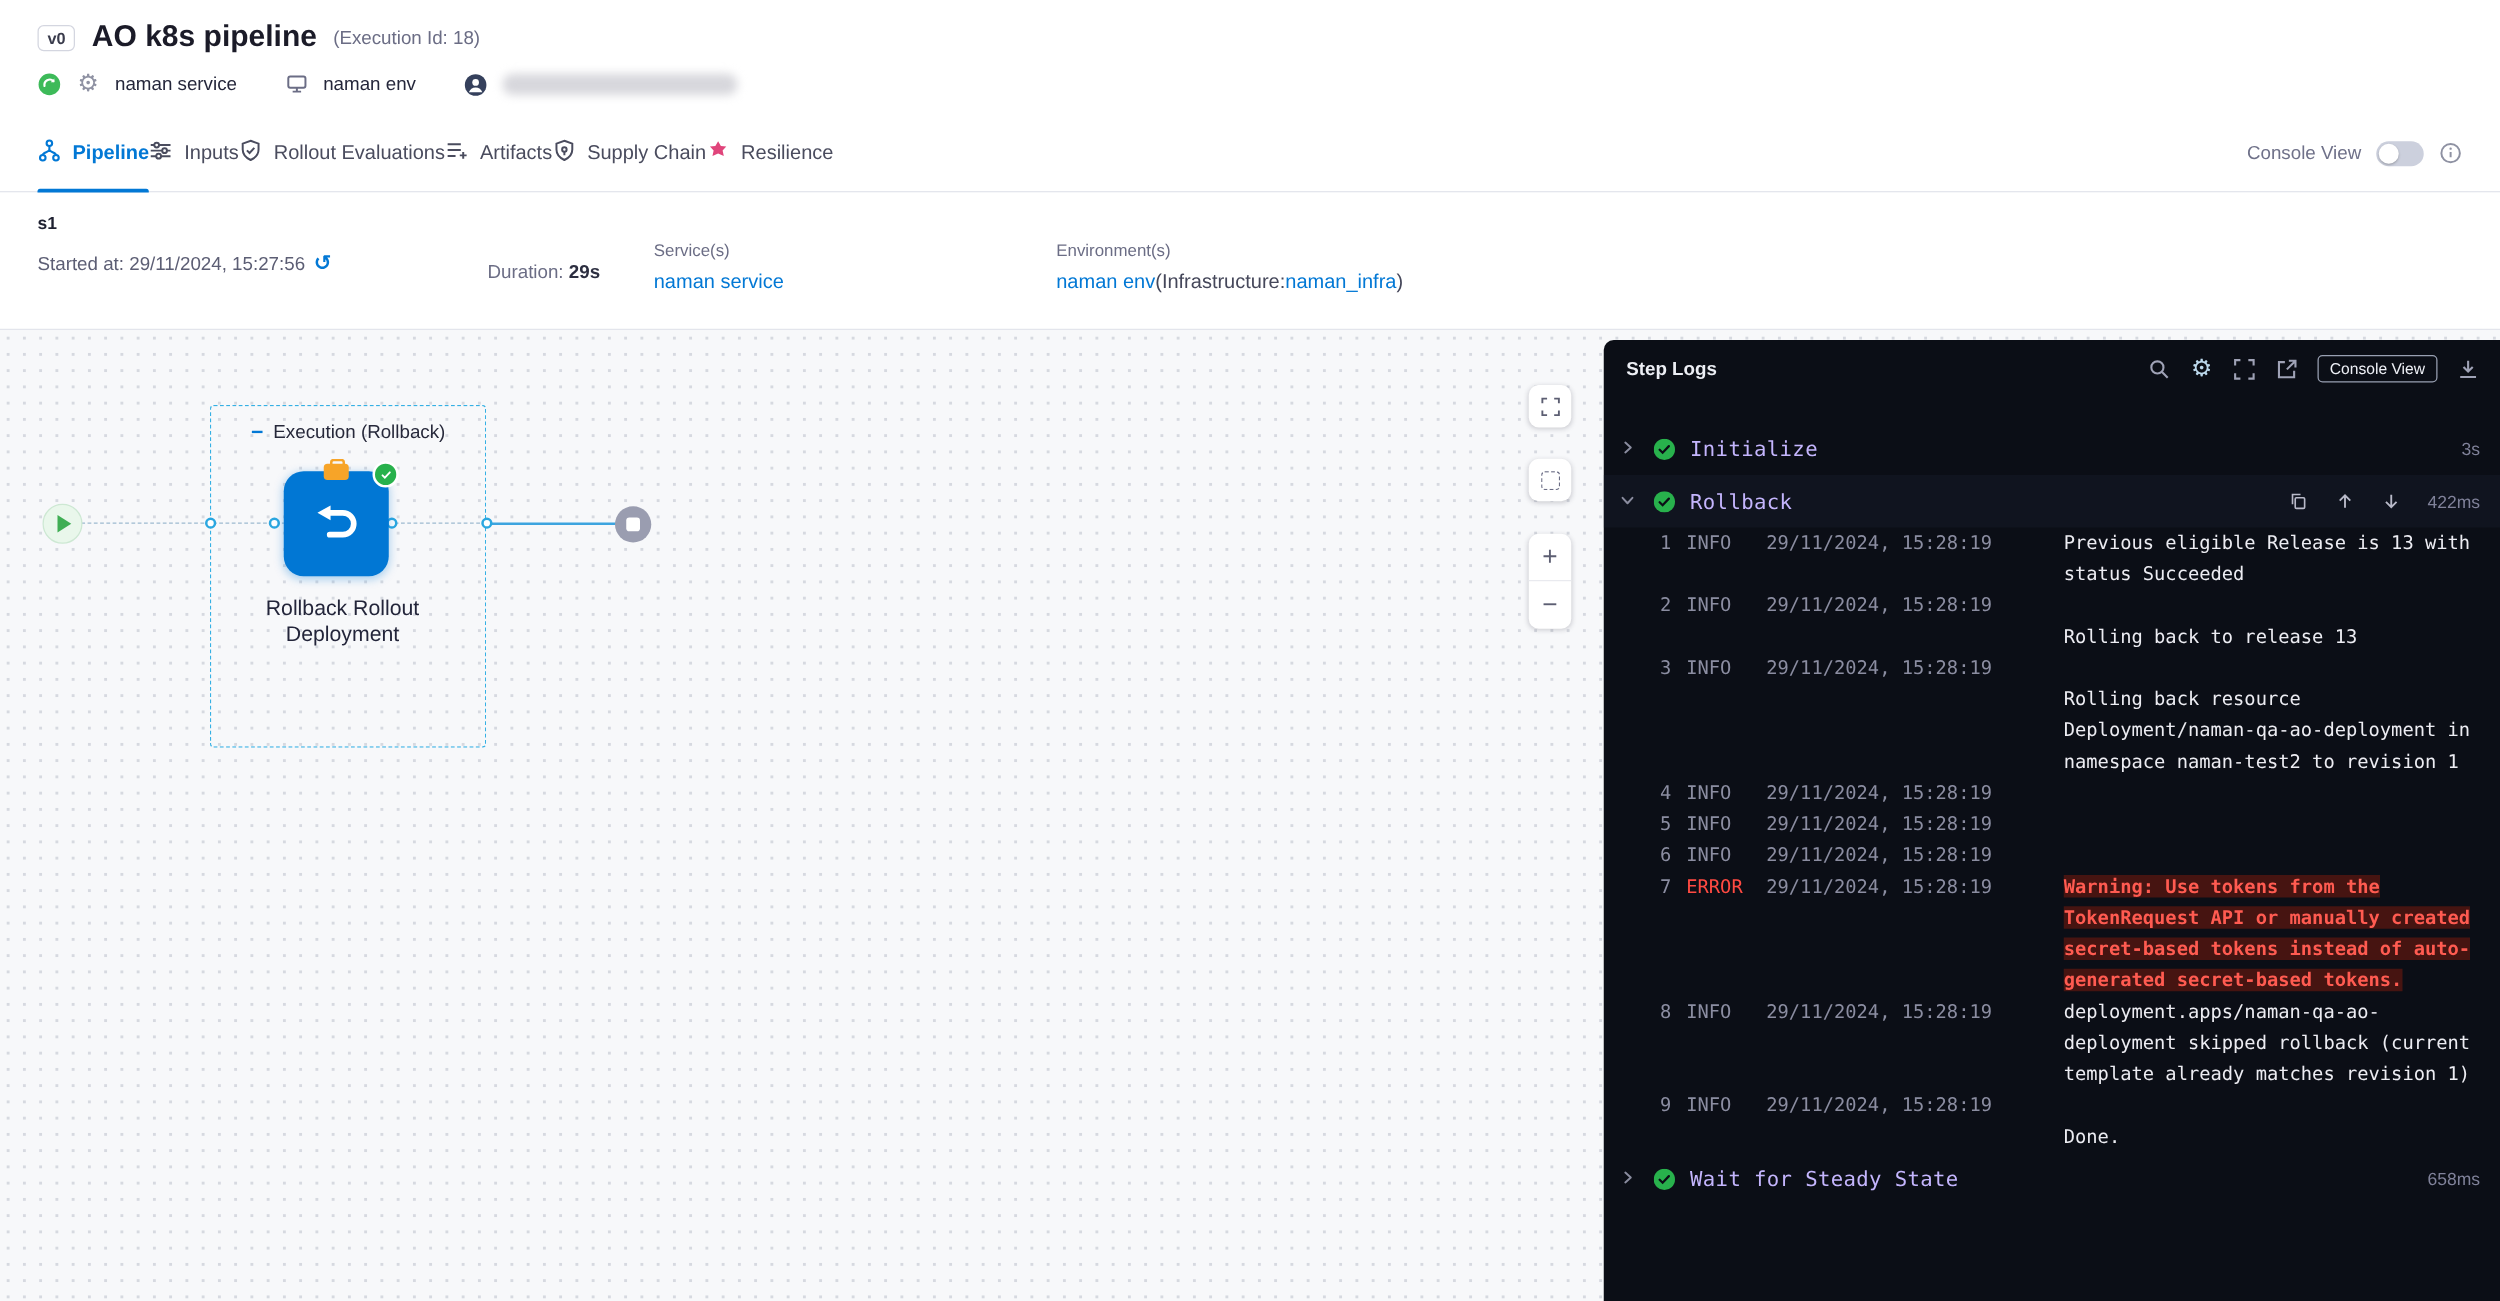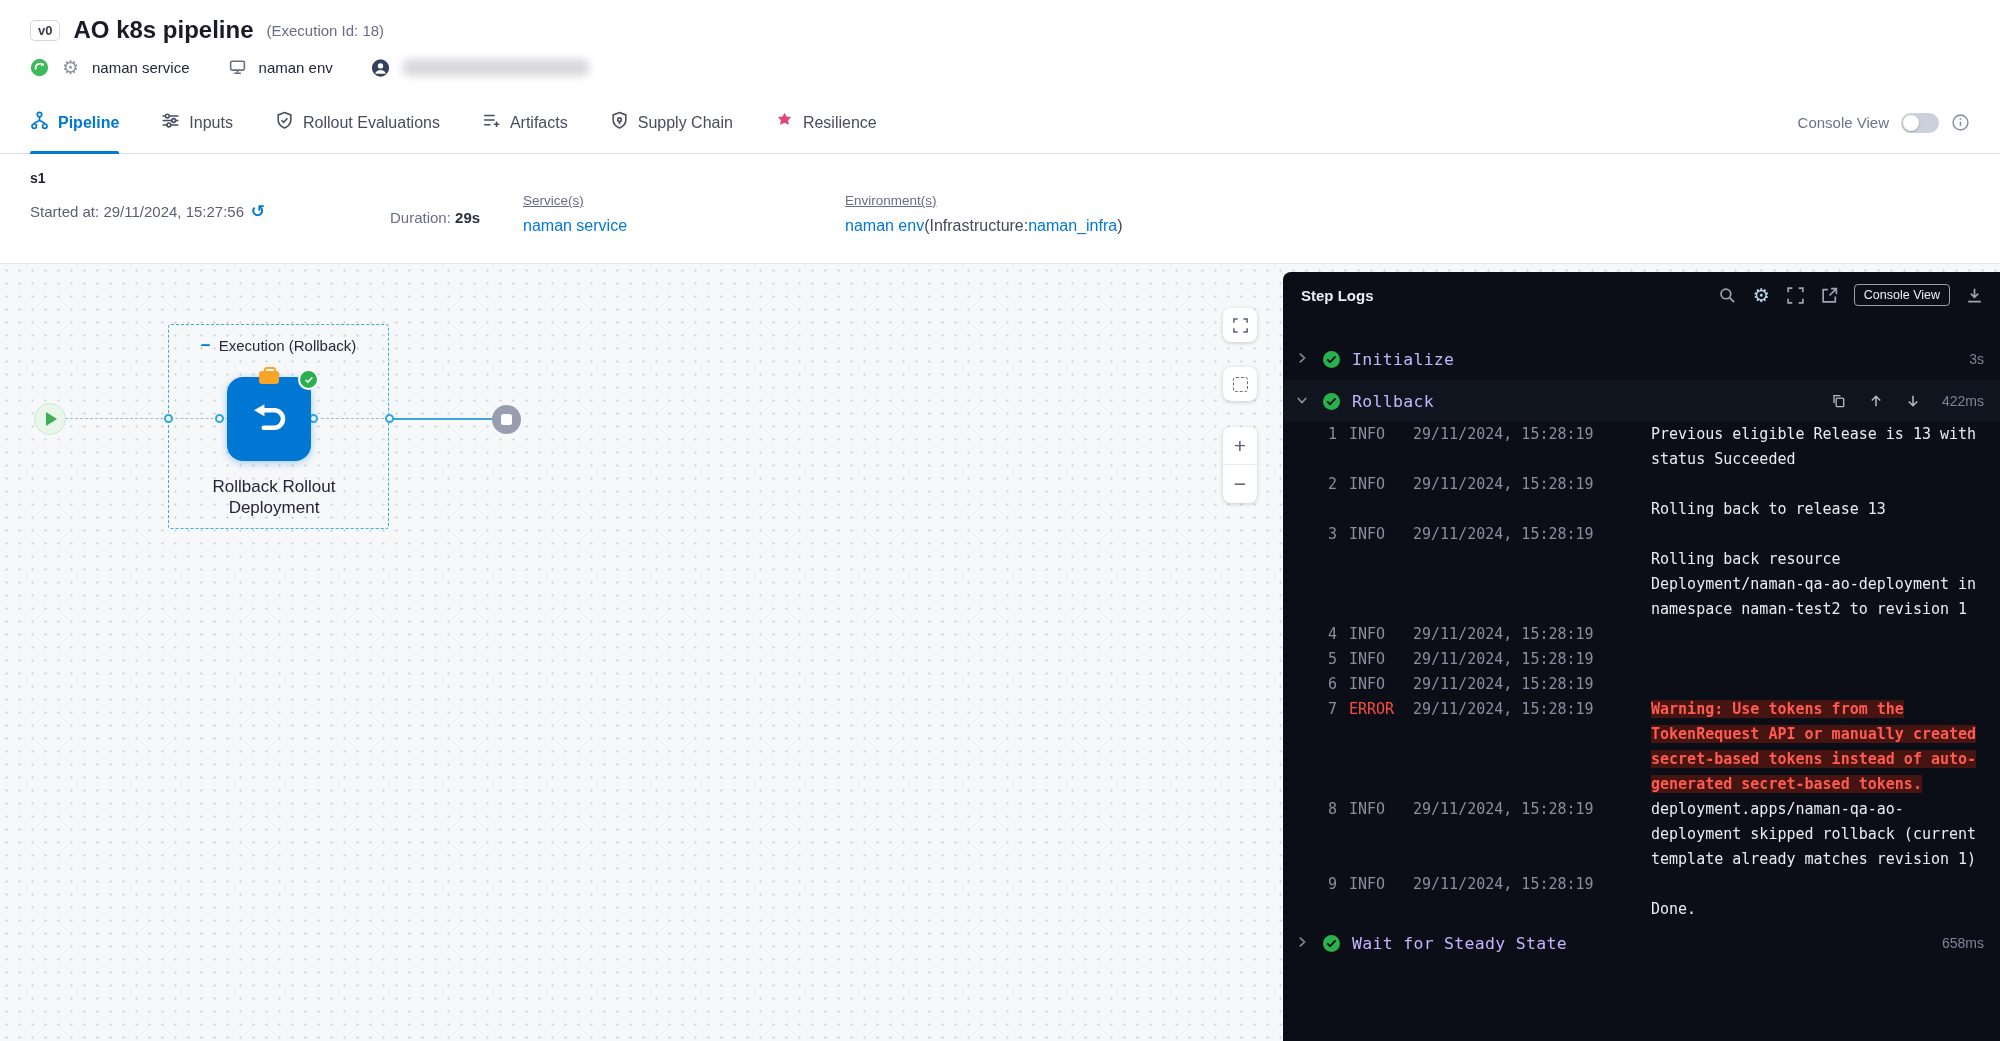--- a/index.html
+++ b/index.html
@@ -14,21 +14,21 @@
              padding:2px 7px; background:#fff; }
   .page-title { font-size:24px; font-weight:700; color:#1b1b28; margin:0; }
   .exec-id { font-size:15px; color:#6b6d85; }
   .meta-row { display:flex; align-items:center; margin-top:10px; gap:12px; font-size:15px; color:#24263a; }
   .meta-row .sep-gap { width:14px; }
   .icon-18 { width:19px; height:19px; display:flex; align-items:center; justify-content:center; }
   .gear-glyph { font-family:"DejaVu Sans",sans-serif; font-size:19px; line-height:1; color:#8f92a3; }
   .blur-bar { width:188px; height:17px; border-radius:9px; background:#d7d7dc; filter:blur(4px); }
 
   
-  .tabs { display:flex; align-items:center; height:62px; padding:0 30px; border-bottom:1px solid #dcdee8; gap:42px; }
+  .tabs { display:flex; align-items:center; height:62px; padding:0 30px; border-bottom:1px solid #dcdee8; }
   .tab { display:flex; align-items:center; gap:9px; font-size:16px; color:#4a4c5e; height:100%; position:relative; cursor:pointer; }
   .tab svg { width:19px; height:19px; }
   .tab.active { color:#0278d5; font-weight:700; }
   .tab.active::after { content:""; position:absolute; left:0; right:0; bottom:-1px; height:3px; background:#0278d5; border-radius:2px 2px 0 0; }
   .tab .red-ic { color:#e0457b; }
   .tabs-right { margin-left:auto; display:flex; align-items:center; gap:12px; }
   .console-label { color:#6f7189; font-size:15px; }
   .toggle { width:38px; height:20px; border-radius:10px; background:#ccd0dd; position:relative; cursor:pointer; }
   .toggle .knob { position:absolute; left:2px; top:2px; width:16px; height:16px; border-radius:50%; background:#fff;
                   box-shadow:0 1px 2px rgba(0,0,0,.25); }
@@ -36,42 +36,42 @@
   
   .stage-bar { display:flex; height:110px; padding:16px 30px 0; border-bottom:1px solid #e3e5ec; background:#fff; }
   .sb-left { width:360px; }
   .stage-name { font-size:14px; font-weight:700; margin-bottom:17px; color:#1e2030; }
   .started-line { font-size:15px; color:#5c5e74; display:flex; align-items:center; gap:7px; }
   .history-glyph { font-family:"DejaVu Sans",sans-serif; color:#0278d5; font-size:17px; font-weight:700; line-height:1; }
   .sb-duration { width:133px; padding-top:39px; font-size:15px; color:#6b6d85; }
   .sb-duration b { color:#2c2e40; }
   .sb-block { padding-top:23px; }
   .sb-service { width:322px; }
-  .blk-label { font-size:13.5px; color:#6b6d85; margin-bottom:9px;text-decoration:underline; }
+  .blk-label { font-size:13.5px; color:#6b6d85; margin-bottom:9px; }
   .blk-link { font-size:16px; color:#0278d5; cursor:pointer; }
   .infra-dark { color:#45475a; }
 
   
   .work { display:flex; height:777px; background-color:#f7f8fa;
           background-image:radial-gradient(#d6d9e0 1.3px, transparent 1.3px); background-size:13px 13px; }
   .canvas { position:relative; width:1283px; height:100%; flex:none; }
 
   .edge { position:absolute; height:0; }
   .edge.dashed { border-top:1.6px dashed #9db9cf; }
   .edge.solid  { border-top:2px solid #3da4df; }
   .dot { position:absolute; top:150px; width:9px; height:9px; border-radius:50%; background:#fff; border:2px solid #2ba7e0; }
 
   .start-node { position:absolute; left:34px; top:139px; width:32px; height:32px; border-radius:50%;
                 background:#e9f7eb; border:1px solid #cde8d3; display:flex; align-items:center; justify-content:center; cursor:pointer; }
   .play { width:0; height:0; border-left:11px solid #3fae54; border-top:7px solid transparent; border-bottom:7px solid transparent; margin-left:3px; }
   .end-node { position:absolute; left:492px; top:141px; width:29px; height:29px; border-radius:50%;
               background:#9a9db0; display:flex; align-items:center; justify-content:center; cursor:pointer; }
   .stop { width:11px; height:11px; border-radius:2.5px; background:#fff; }
 
-  .group-box { position:absolute; left:168px; top:60px; width:221px; height:205px; border:1px dashed #35b0e4; border-radius:3px; }
+  .group-box { position:absolute; left:168px; top:60px; width:221px; height:274px; border:1px dashed #35b0e4; border-radius:3px; }
   .group-label { position:absolute; top:12px; left:0; right:0; display:flex; justify-content:center; align-items:center; gap:8px;
                  font-size:15px; color:#26283a; }
   .collapse-icon { color:#0278d5; font-weight:700; font-size:17px; line-height:1; cursor:pointer; }
   .collapse-icon::before { content:"\2212"; }
 
   .node { position:absolute; left:227px; top:113px; width:84px; height:84px; border-radius:16px; background:#0177d4;
           display:flex; align-items:center; justify-content:center; box-shadow:0 2px 8px rgba(2,120,213,.35); cursor:pointer; }
   .briefcase { position:absolute; top:-6px; left:50%; transform:translateX(-50%); width:20px; height:13px;
                background:#f7a428; border-radius:3px; }
   .briefcase::before { content:""; position:absolute; top:-4px; left:5px; width:8px; height:5px;

